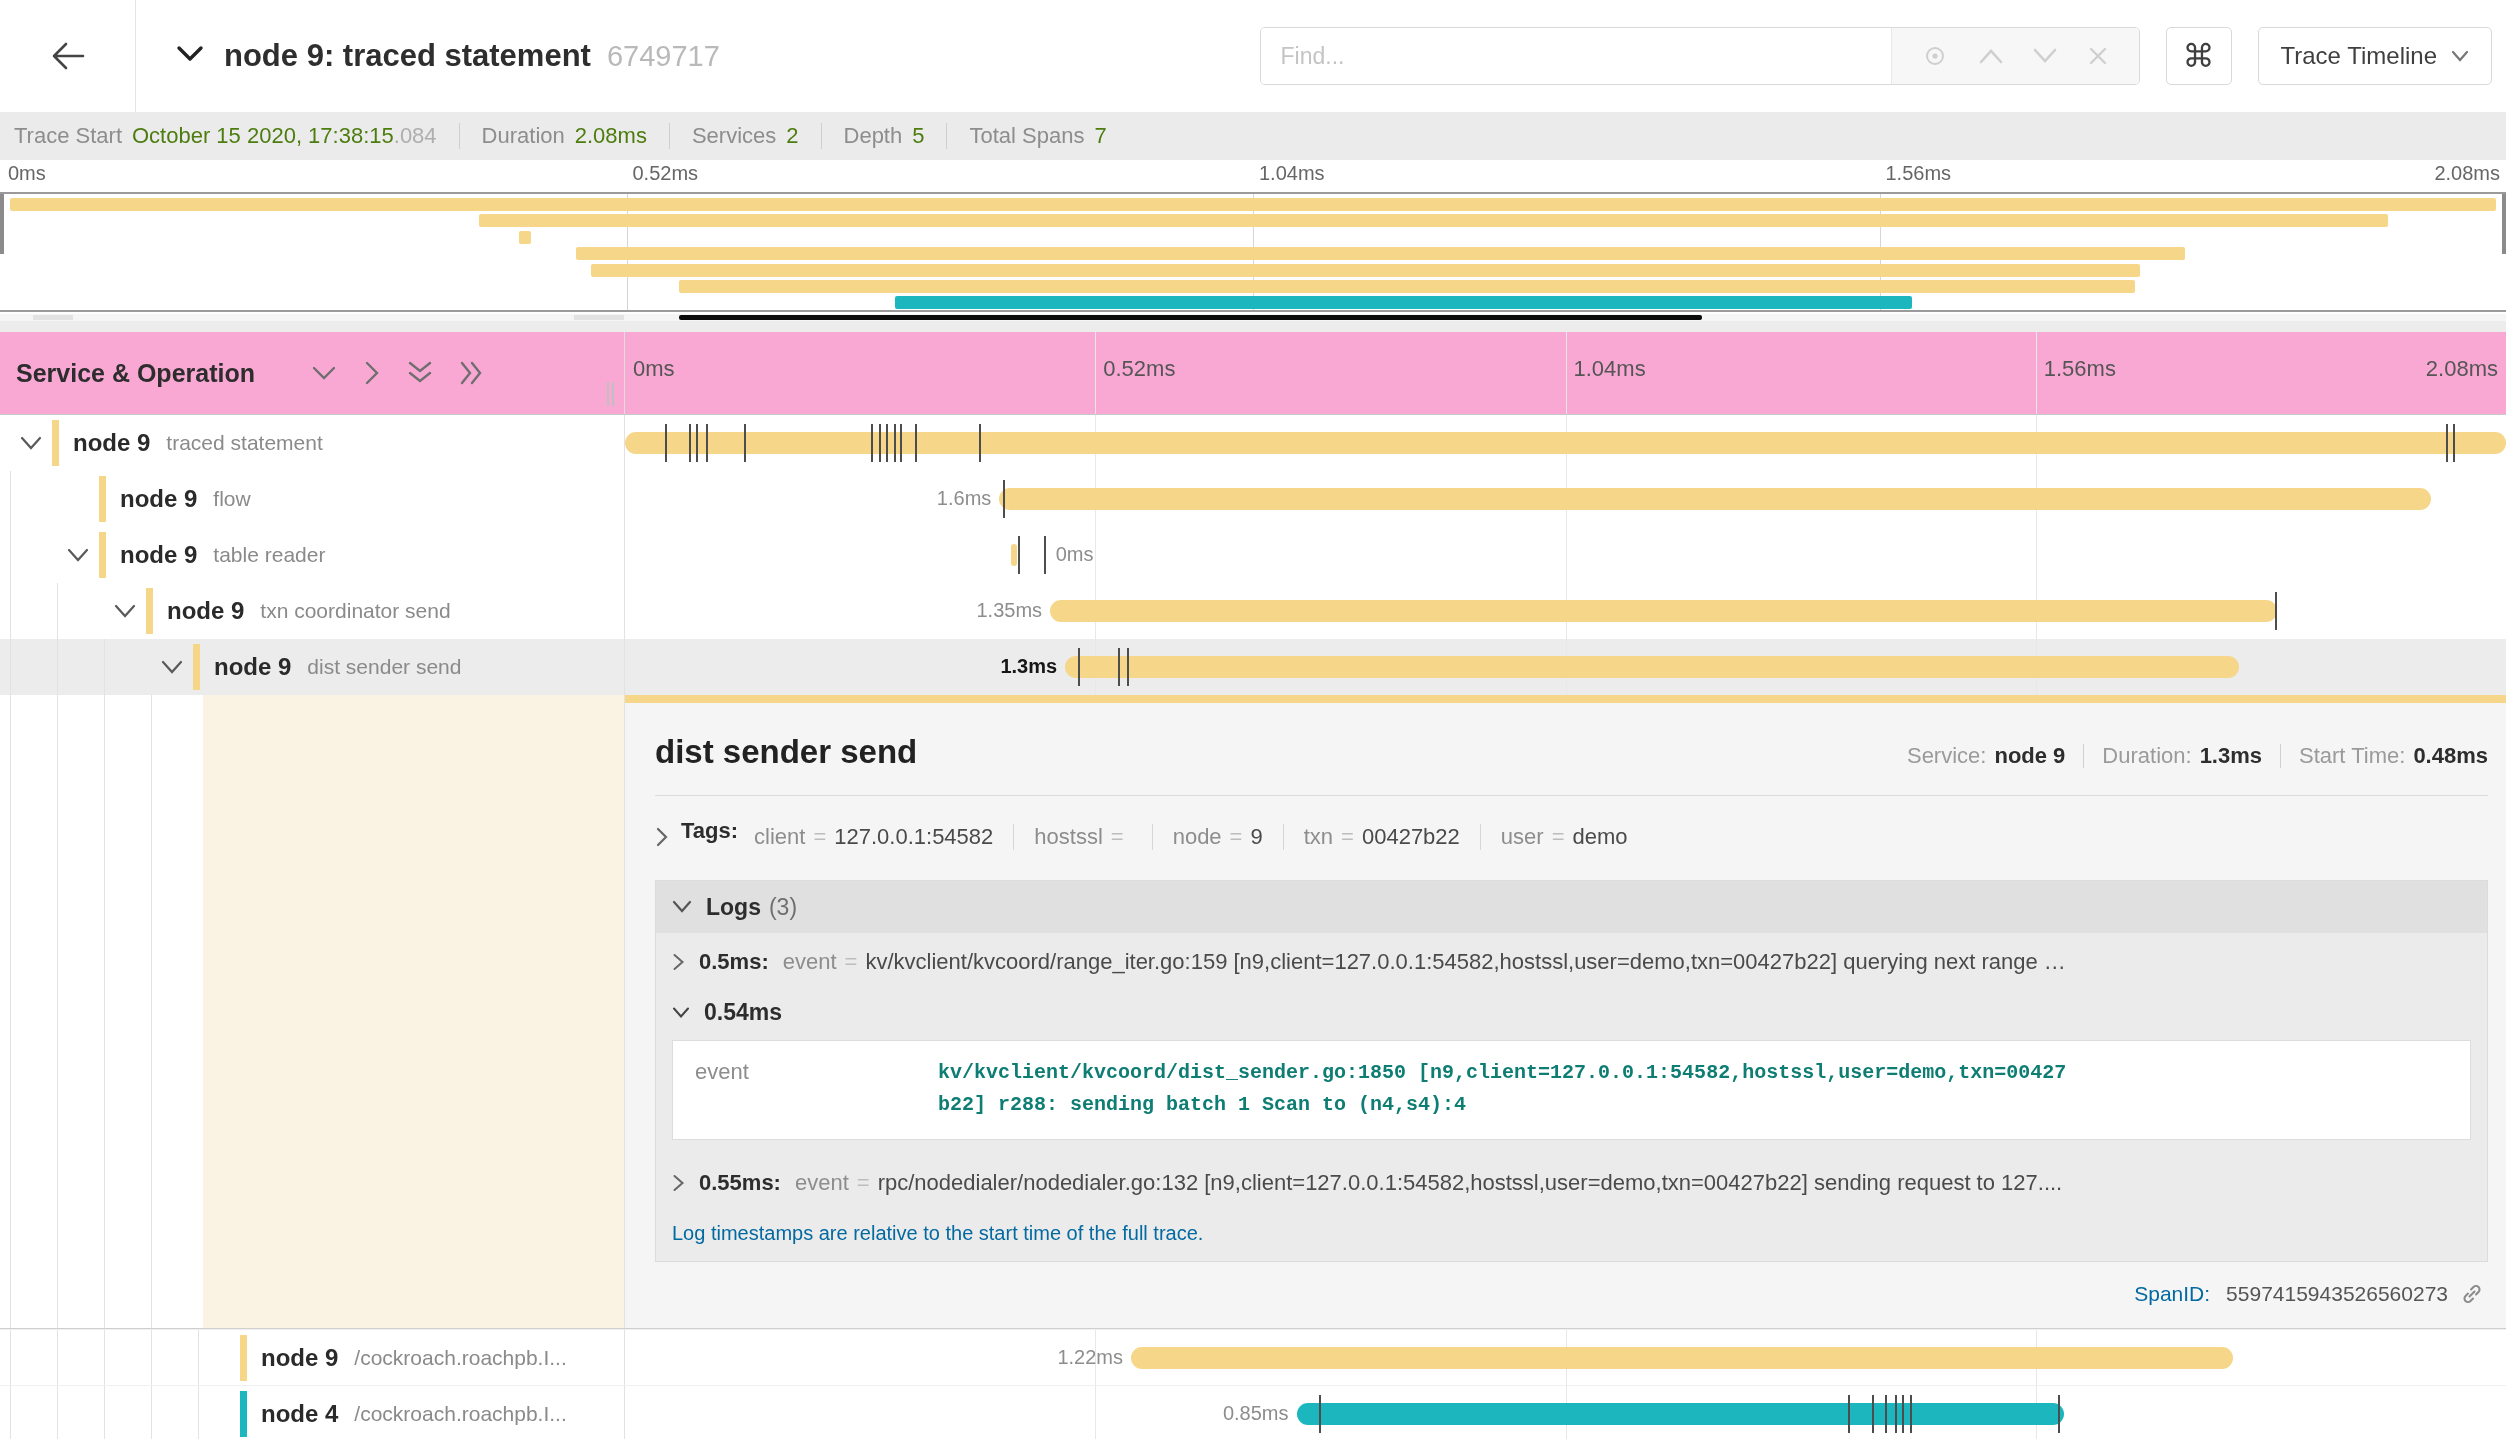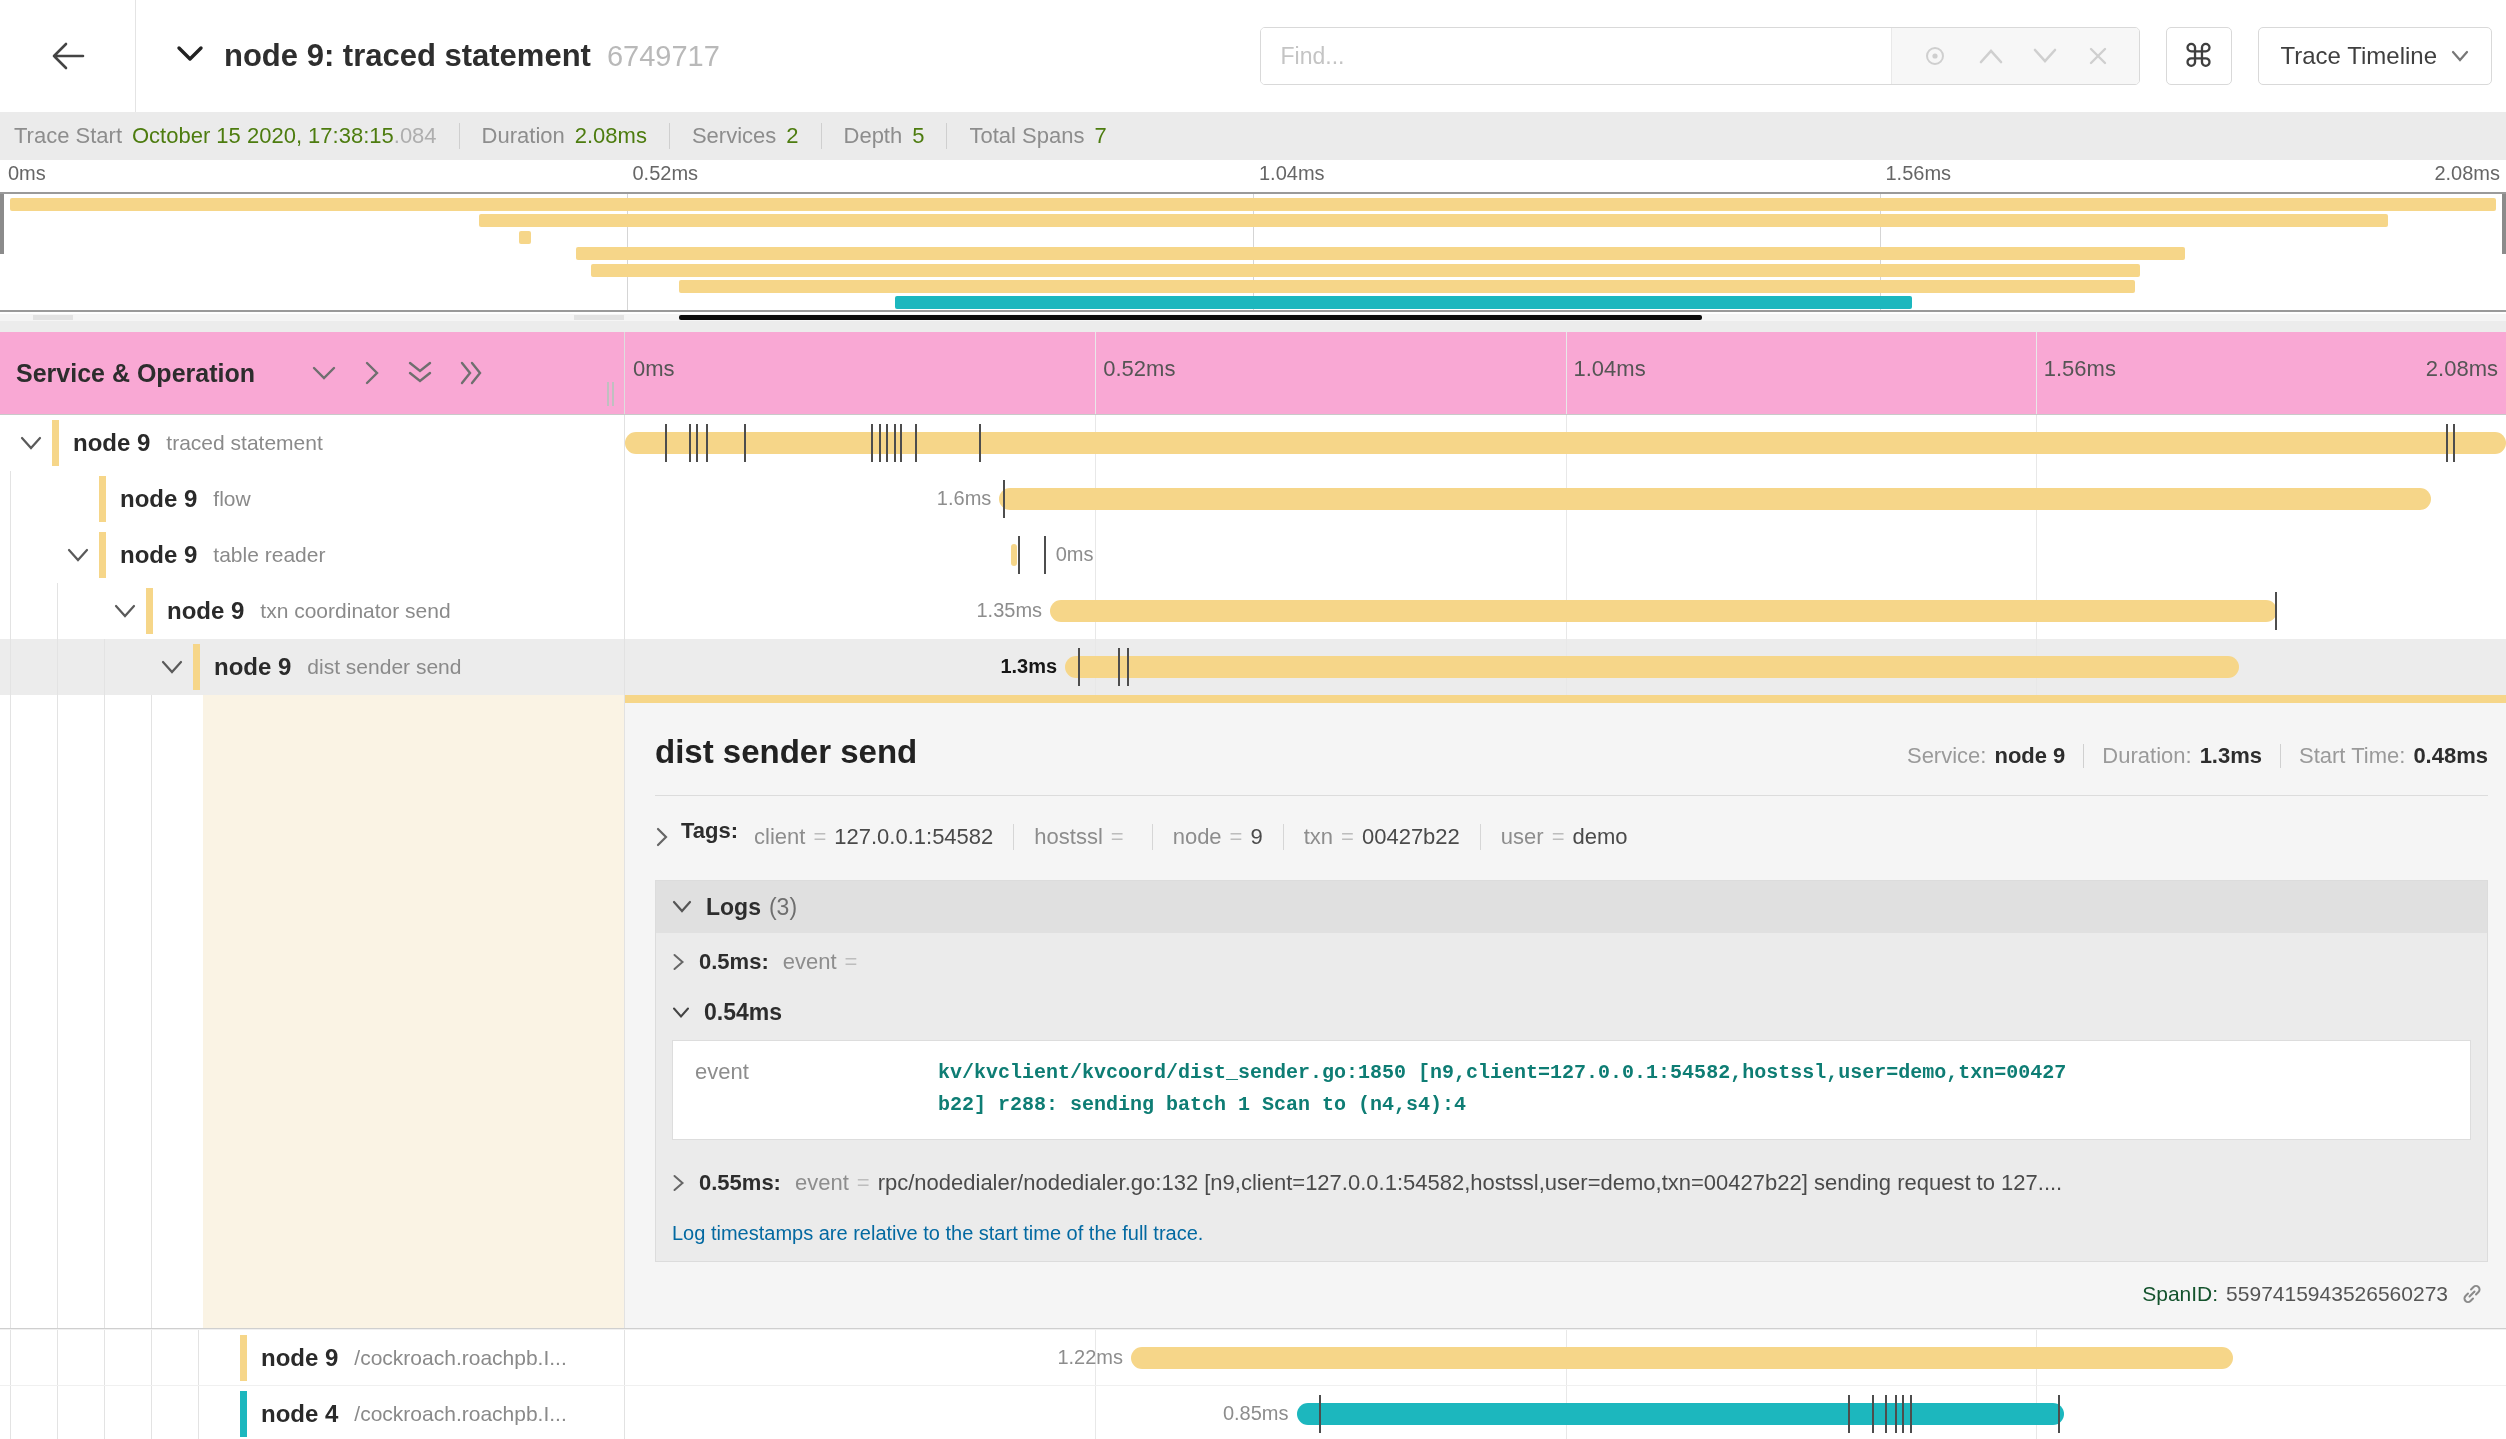--- a/index.html
+++ b/index.html
@@ -101,21 +101,21 @@
   .log-time { font-weight:700; color:#2d2d2d; margin:0 14px; }
   .log-key { color:#8d8d8d; }
   .log-eq { color:#bdbdbd; margin:0 8px; }
   .log-val { color:#4a4a4a; overflow:hidden; text-overflow:ellipsis; }
   .log-exp-head { display:flex; align-items:center; padding:8px 16px 6px; font-size:23px; cursor:pointer; }
   .event-box { margin:8px 16px 14px; background:#fff; border:1px solid #ddd; display:flex; }
   .event-key { width:265px; padding:18px 0 0 22px; font-size:22px; color:#8d8d8d; }
   .event-val { padding:16px 20px 18px 0; width:1160px; font-family:"Liberation Mono", monospace; font-size:20px; font-weight:700; color:#0e7d74; line-height:1.6; word-break:break-all; }
   .logs-note { font-size:20px; color:#0369a1; padding:10px 16px 16px; }
   .spanid-row { display:flex; justify-content:flex-end; align-items:center; margin-top:20px; font-size:21px; padding-right:4px; }
-  .spanid-label { color:#14532d; margin-right:8px; }
+  .spanid-label { color:#0369a1; margin-right:16px; }
   .spanid-val { color:#555; }
   .spanid-link { margin-left:12px; color:#8a8a8a; display:flex; cursor:pointer; }
 
   
   .bottom-rows { position:absolute; left:0; top:1329px; width:100%; }
   .bottom-rows .row { border-top:1px solid #f0f0f0; }
 </style>
 </head>
 <body>
 
@@ -464,20 +464,21 @@
           <span class="logs-count">(3)</span>
         </div>
         <div id="logs-body">
             <div class="log-line">
               <svg width="13" height="18" viewBox="0 0 13 18">
                 <path d="M2.5 2 L10.5 9 L2.5 16" stroke="#666" stroke-width="2" fill="none" stroke-linecap="round"></path>
               </svg>
               <span class="log-time">0.5ms:</span>
               <span class="log-key">event</span>
               <span class="log-eq">=</span>
+              <span class="log-val">kv/kvclient/kvcoord/range_iter.go:159 [n9,client=127.0.0.1:54582,hostssl,user=demo,txn=00427b22] querying next range …</span>
             </div>
             <div class="log-exp-head">
               <svg width="18" height="13" viewBox="0 0 18 13">
                 <path d="M2 2.5 L9 10.5 L16 2.5" stroke="#444" stroke-width="2" fill="none" stroke-linecap="round"></path>
               </svg>
               <span class="log-time">0.54ms</span>
             </div>
             <div class="event-box">
               <div class="event-key">event</div>
               <div class="event-val">kv/kvclient/kvcoord/dist_sender.go:1850 [n9,client=127.0.0.1:54582,hostssl,user=demo,txn=00427b22] r288: sending batch 1 Scan to (n4,s4):4</div>

